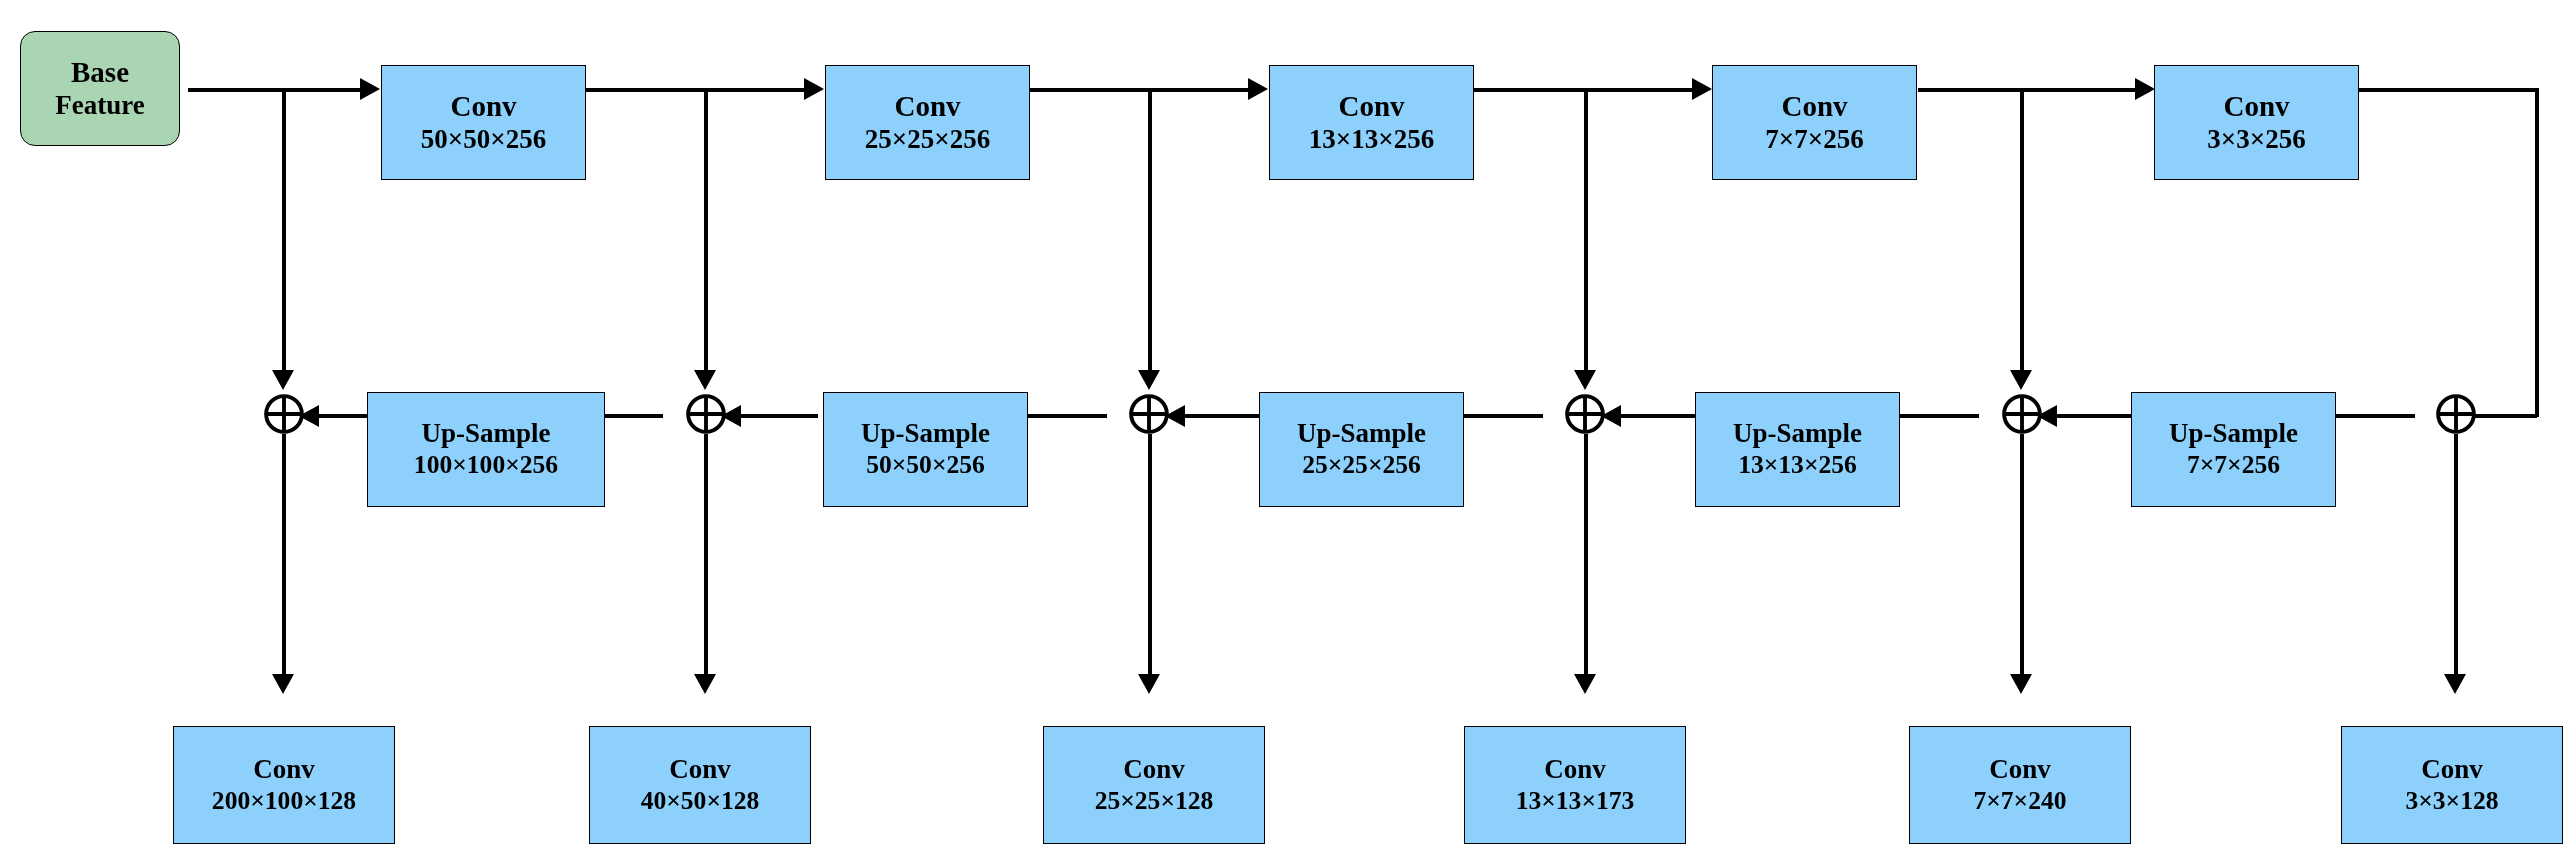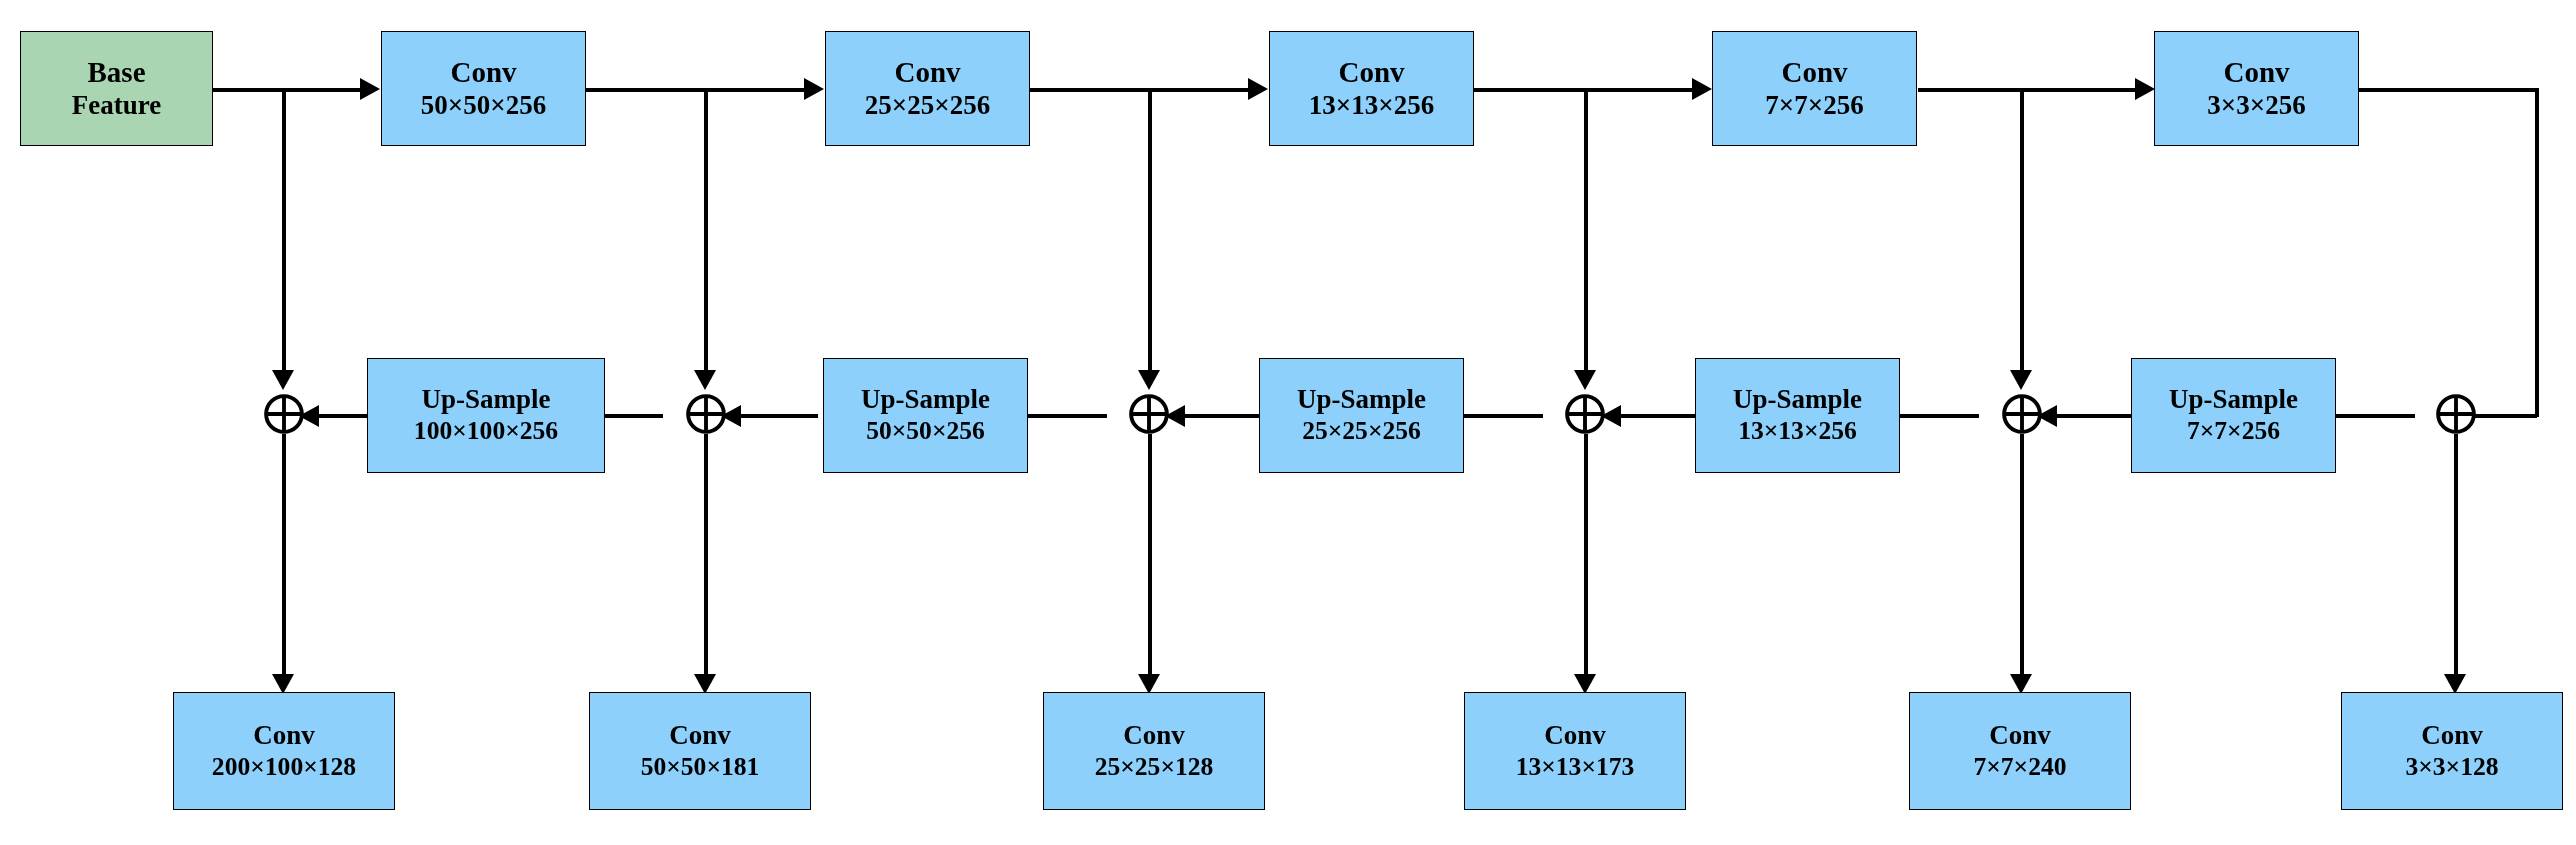--- a/index.html
+++ b/index.html
@@ -19,21 +19,21 @@
     flex-direction:column;
     align-items:center;
     justify-content:center;
     text-align:center;
     color:#000000;
     line-height:1.18;
     font-weight:bold;
   }
   .node .ln1{display:block;white-space:nowrap;}
   .node .ln2{display:block;white-space:nowrap;}
-  .node.blue{background:#8CD0FB;}
+  .node.blue{background:#8CD0FB;margin-top:34px;}
   .node.green{background:#A9D5B2;}
 
   .node.big   .ln1{font-size:29px;}
   .node.big   .ln2{font-size:27px;}
   .node.mid   .ln1{font-size:27px;}
   .node.mid   .ln2{font-size:25.6px;}
 
   
   .plus{
     position:absolute;
@@ -145,21 +145,21 @@
 
   <div class="wire v" style="left:1584px;top:434px;width:3.9px;height:244px;"></div>
   <div class="ah down" style="left:1574px;top:674px;"></div>
 
   <div class="wire v" style="left:2020px;top:434px;width:3.9px;height:244px;"></div>
   <div class="ah down" style="left:2010px;top:674px;"></div>
 
   <div class="wire v" style="left:2454px;top:434px;width:3.9px;height:244px;"></div>
   <div class="ah down" style="left:2444px;top:674px;"></div>
 
-  <div class="node green big" style="left:20px;top:31px;width:193px;height:115px;">
+  <div class="node green big" style="left:20px;top:31px;width:160px;height:115px;border-radius:15px;">
     <span class="ln1">Base</span>
     <span class="ln2">Feature</span>
   </div>
 
   <div class="node blue big" style="left:381px;top:31px;width:205px;height:115px;">
     <span class="ln1">Conv</span>
     <span class="ln2">50×50×256</span>
   </div>
 
   <div class="node blue big" style="left:825px;top:31px;width:205px;height:115px;">
@@ -255,21 +255,21 @@
     </svg>
   </div>
 
   <div class="node blue mid" style="left:173px;top:692px;width:222px;height:118px;">
     <span class="ln1">Conv</span>
     <span class="ln2">200×100×128</span>
   </div>
 
   <div class="node blue mid" style="left:589px;top:692px;width:222px;height:118px;">
     <span class="ln1">Conv</span>
-    <span class="ln2">50×50×181</span>
+    <span class="ln2">40×50×128</span>
   </div>
 
   <div class="node blue mid" style="left:1043px;top:692px;width:222px;height:118px;">
     <span class="ln1">Conv</span>
     <span class="ln2">25×25×128</span>
   </div>
 
   <div class="node blue mid" style="left:1464px;top:692px;width:222px;height:118px;">
     <span class="ln1">Conv</span>
     <span class="ln2">13×13×173</span>

